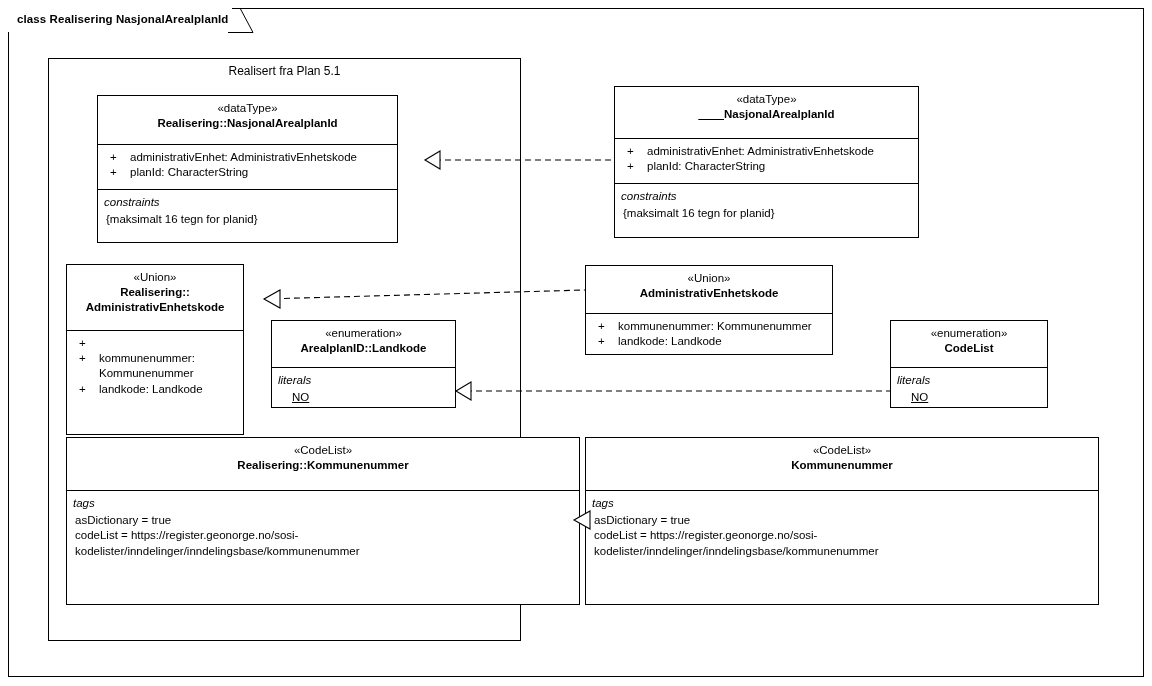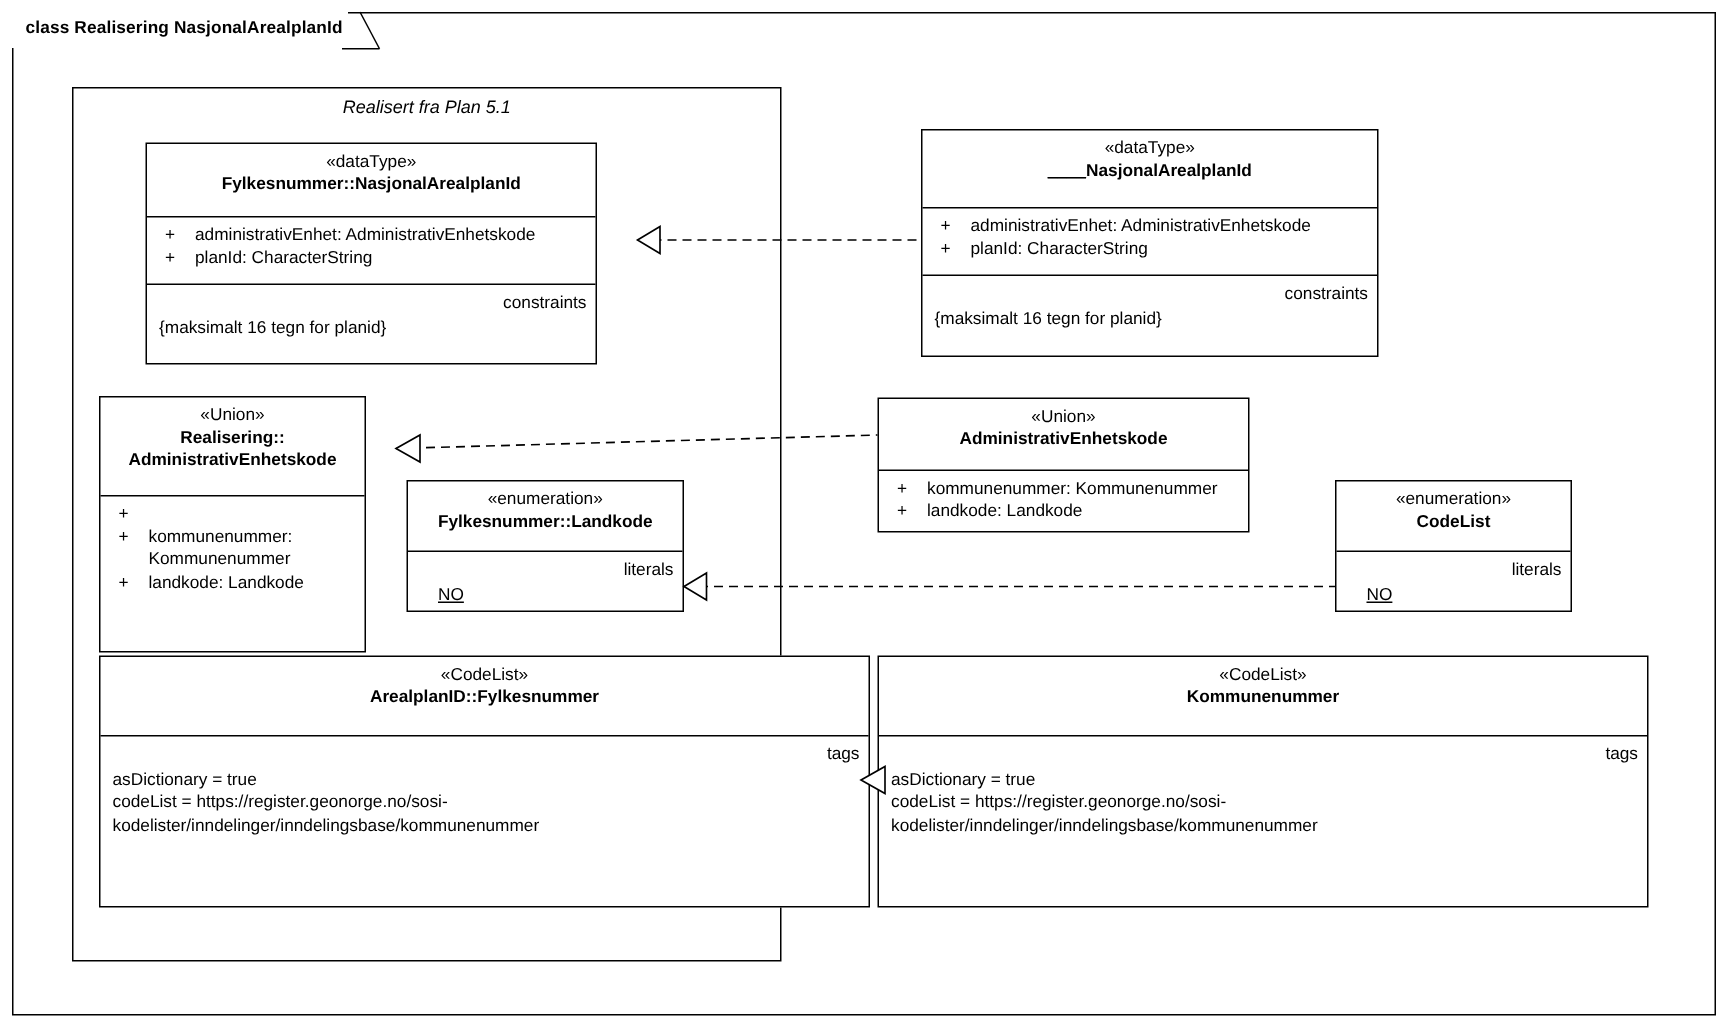--- a/index.html
+++ b/index.html
@@ -78,21 +78,20 @@
   }
   .package-label {
     position: absolute;
     left: 48px;
     top: 64px;
     width: 473px;
     text-align: center;
     font-size: 12px;
     z-index: 2;
     pointer-events: none;
-    font-style: italic;
   }
 
   
   .uml-box {
     position: absolute;
     box-sizing: border-box;
     border: 1px solid #000000;
     background: #ffffff;
     z-index: 3;
     font-size: 11.5px;
@@ -122,21 +121,22 @@
     font-weight: bold;
   }
   .uml-section {
     box-sizing: border-box;
     border-bottom: 1px solid #000000;
     padding: 5px 6px 6px 6px;
   }
   .uml-section.last { border-bottom: none; }
   .section-title {
     display: block;
-    text-align: right;
+    text-align: left;
+    font-style: italic;
     font-size: 11.5px;
     margin-bottom: 2px;
   }
   .attr-row {
     display: flex;
     align-items: flex-start;
     white-space: pre-wrap;
   }
   .attr-vis {
     width: 26px;
@@ -221,21 +221,21 @@
      ArealplanID::Kommunenummer --&gt;
     <g>
       <line class="conn-line" x1="575" y1="520" x2="586" y2="520"></line>
       <polygon class="conn-head" points="574,520 590,511 590,529"></polygon>
     </g>
   </svg>
 
   <div class="uml-box" style="left:97px; top:95px; width:301px; height:148px;">
     <div class="uml-head" style="height:49px;">
       <span class="stereo">«dataType»</span>
-      <span class="cls-name">Fylkesnummer::NasjonalArealplanId</span>
+      <span class="cls-name">Realisering::NasjonalArealplanId</span>
     </div>
     <div class="uml-section" style="height:45px;">
       <div class="attr-row">
         <span class="attr-vis">+</span>
         <span class="attr-text">administrativEnhet: AdministrativEnhetskode</span>
       </div>
       <div class="attr-row">
         <span class="attr-vis">+</span>
         <span class="attr-text">planId: CharacterString</span>
       </div>
@@ -302,21 +302,21 @@
       <div class="attr-row">
         <span class="attr-vis">+</span>
         <span class="attr-text">landkode: Landkode</span>
       </div>
     </div>
   </div>
 
   <div class="uml-box" style="left:271px; top:320px; width:185px; height:88px;">
     <div class="uml-head" style="height:47px;">
       <span class="stereo">«enumeration»</span>
-      <span class="cls-name">Fylkesnummer::Landkode</span>
+      <span class="cls-name">ArealplanID::Landkode</span>
     </div>
     <div class="uml-section last">
       <span class="section-title">literals</span>
       <div class="plain-row literal-row">NO</div>
     </div>
   </div>
 
   <div class="uml-box" style="left:890px; top:320px; width:158px; height:88px;">
     <div class="uml-head" style="height:47px;">
       <span class="stereo">«enumeration»</span>
@@ -324,21 +324,21 @@
     </div>
     <div class="uml-section last">
       <span class="section-title">literals</span>
       <div class="plain-row literal-row">NO</div>
     </div>
   </div>
 
   <div class="uml-box" style="left:66px; top:437px; width:514px; height:168px;">
     <div class="uml-head" style="height:53px;">
       <span class="stereo">«CodeList»</span>
-      <span class="cls-name">ArealplanID::Fylkesnummer</span>
+      <span class="cls-name">Realisering::Kommunenummer</span>
     </div>
     <div class="uml-section last">
       <span class="section-title">tags</span>
       <div class="plain-row">asDictionary = true</div>
       <div class="plain-row">codeList = https://register.geonorge.no/sosi-
 kodelister/inndelinger/inndelingsbase/kommunenummer</div>
     </div>
   </div>
 
   <div class="uml-box" style="left:585px; top:437px; width:514px; height:168px;">

